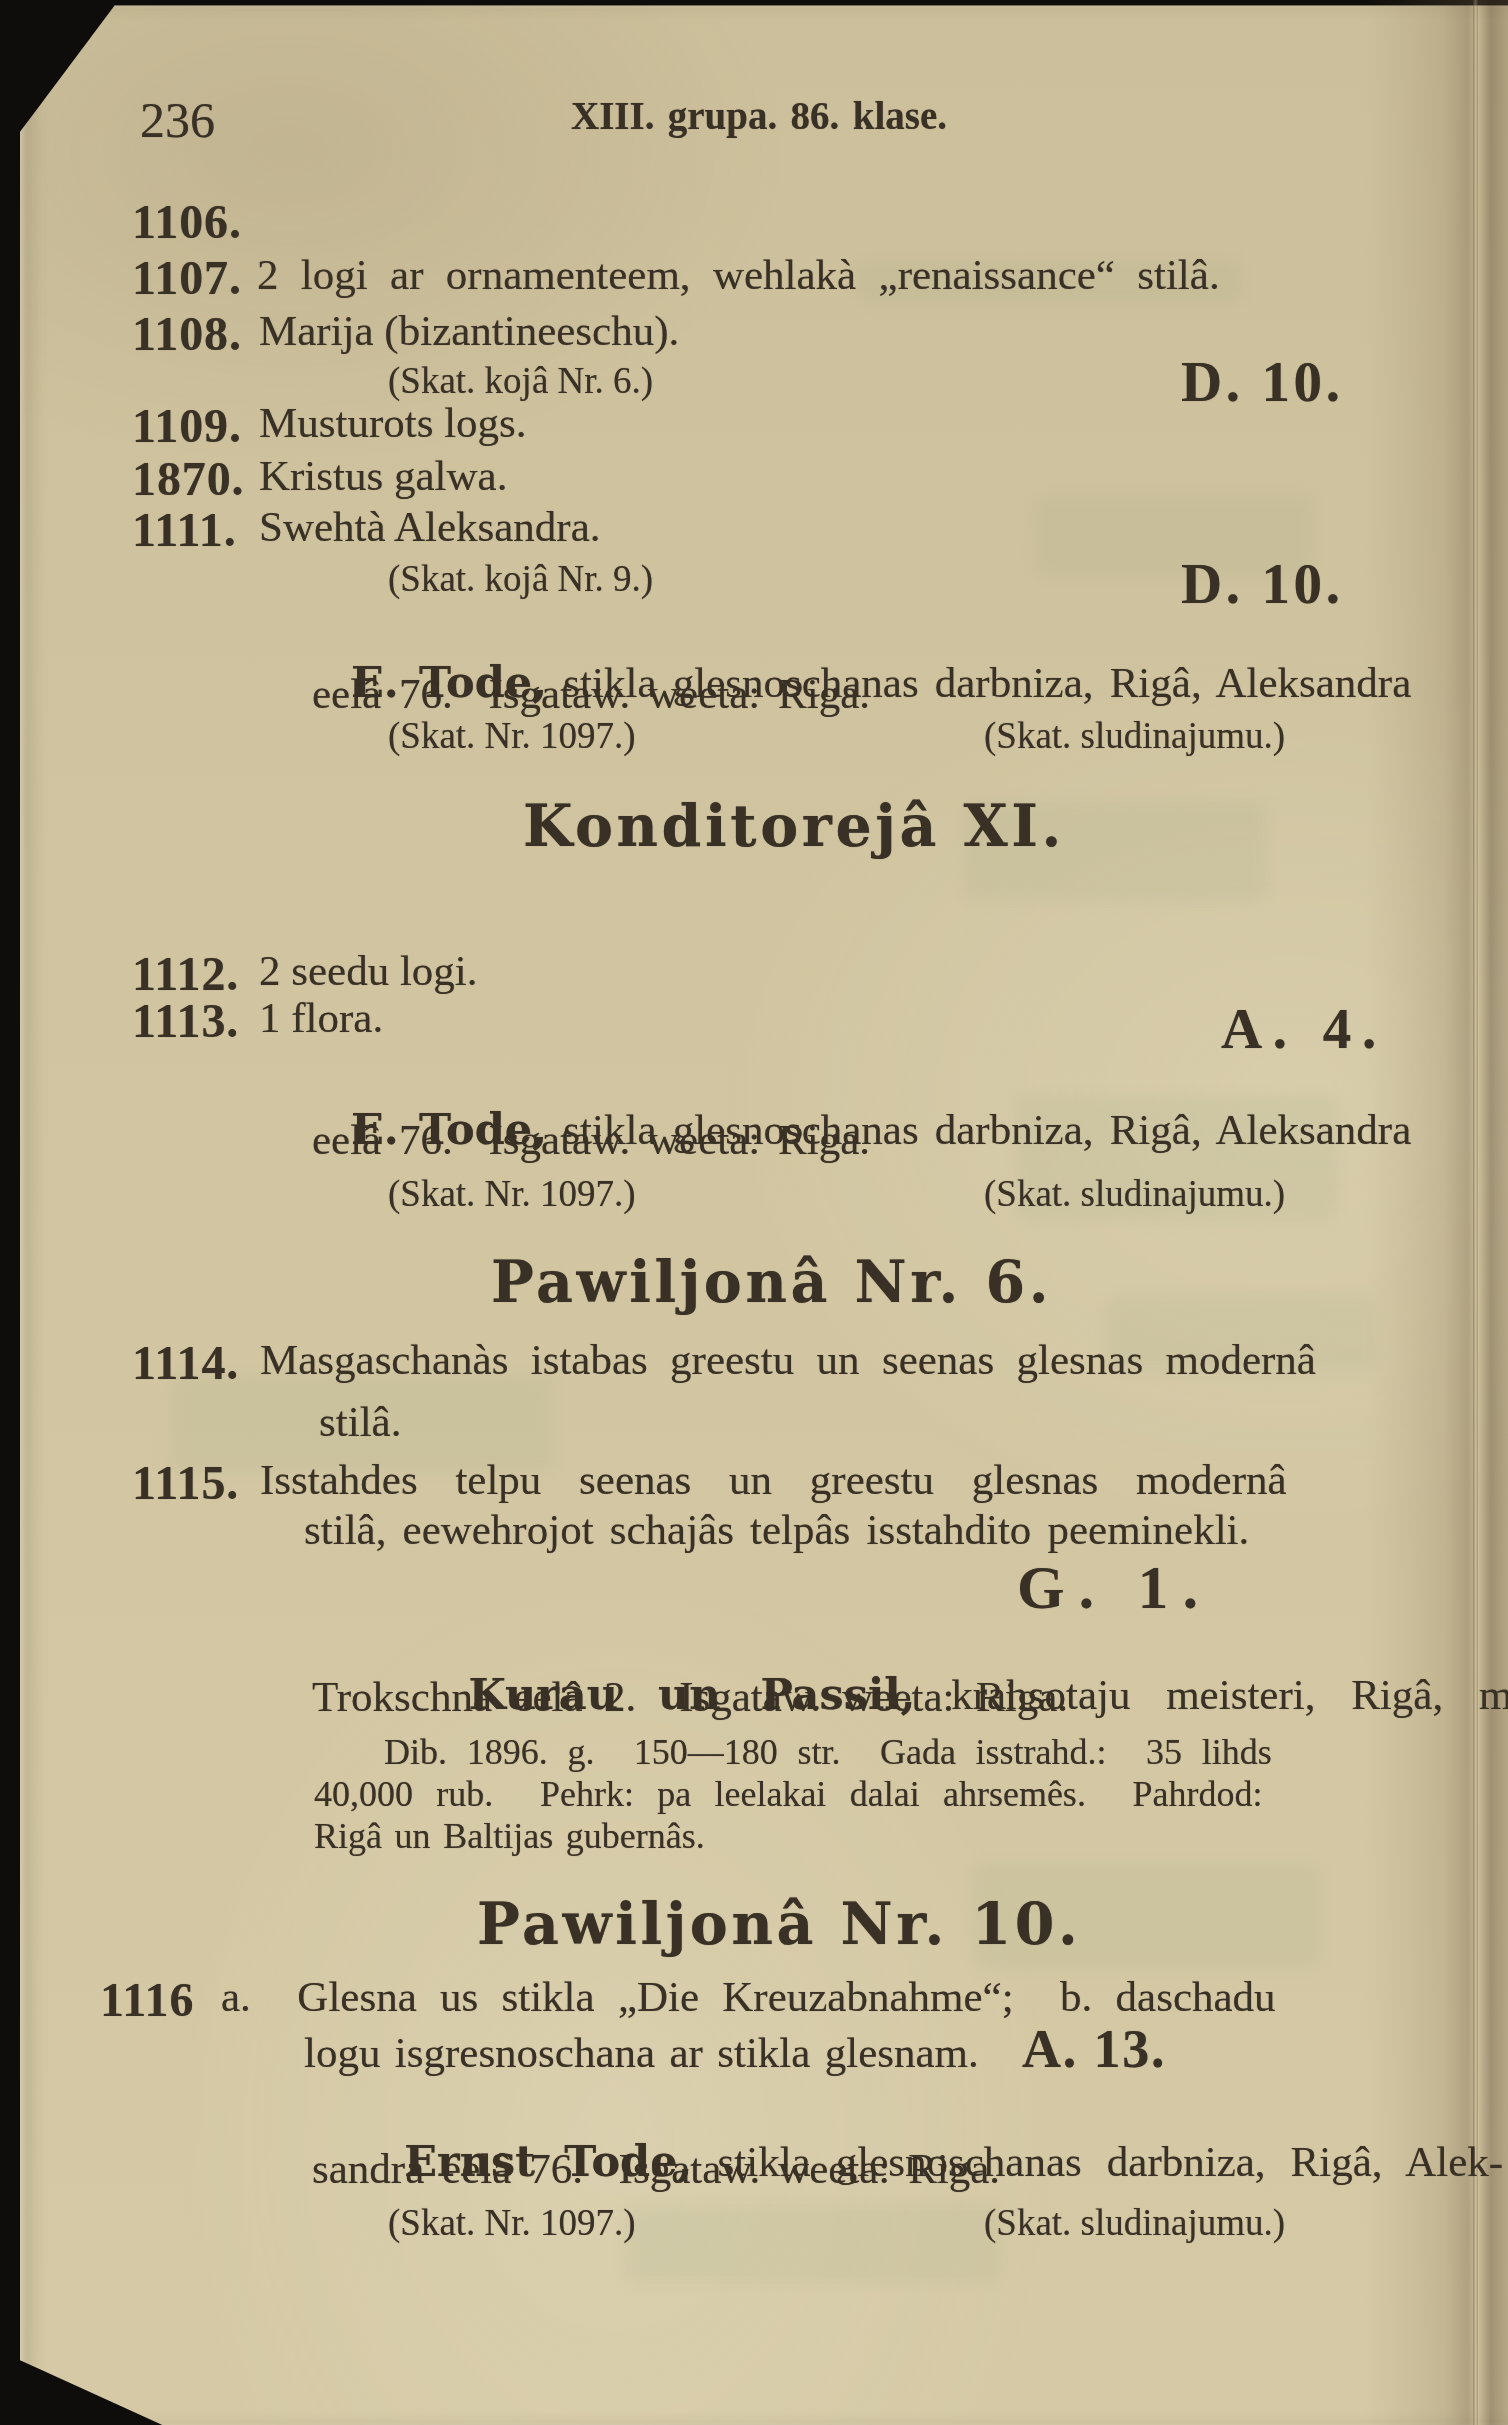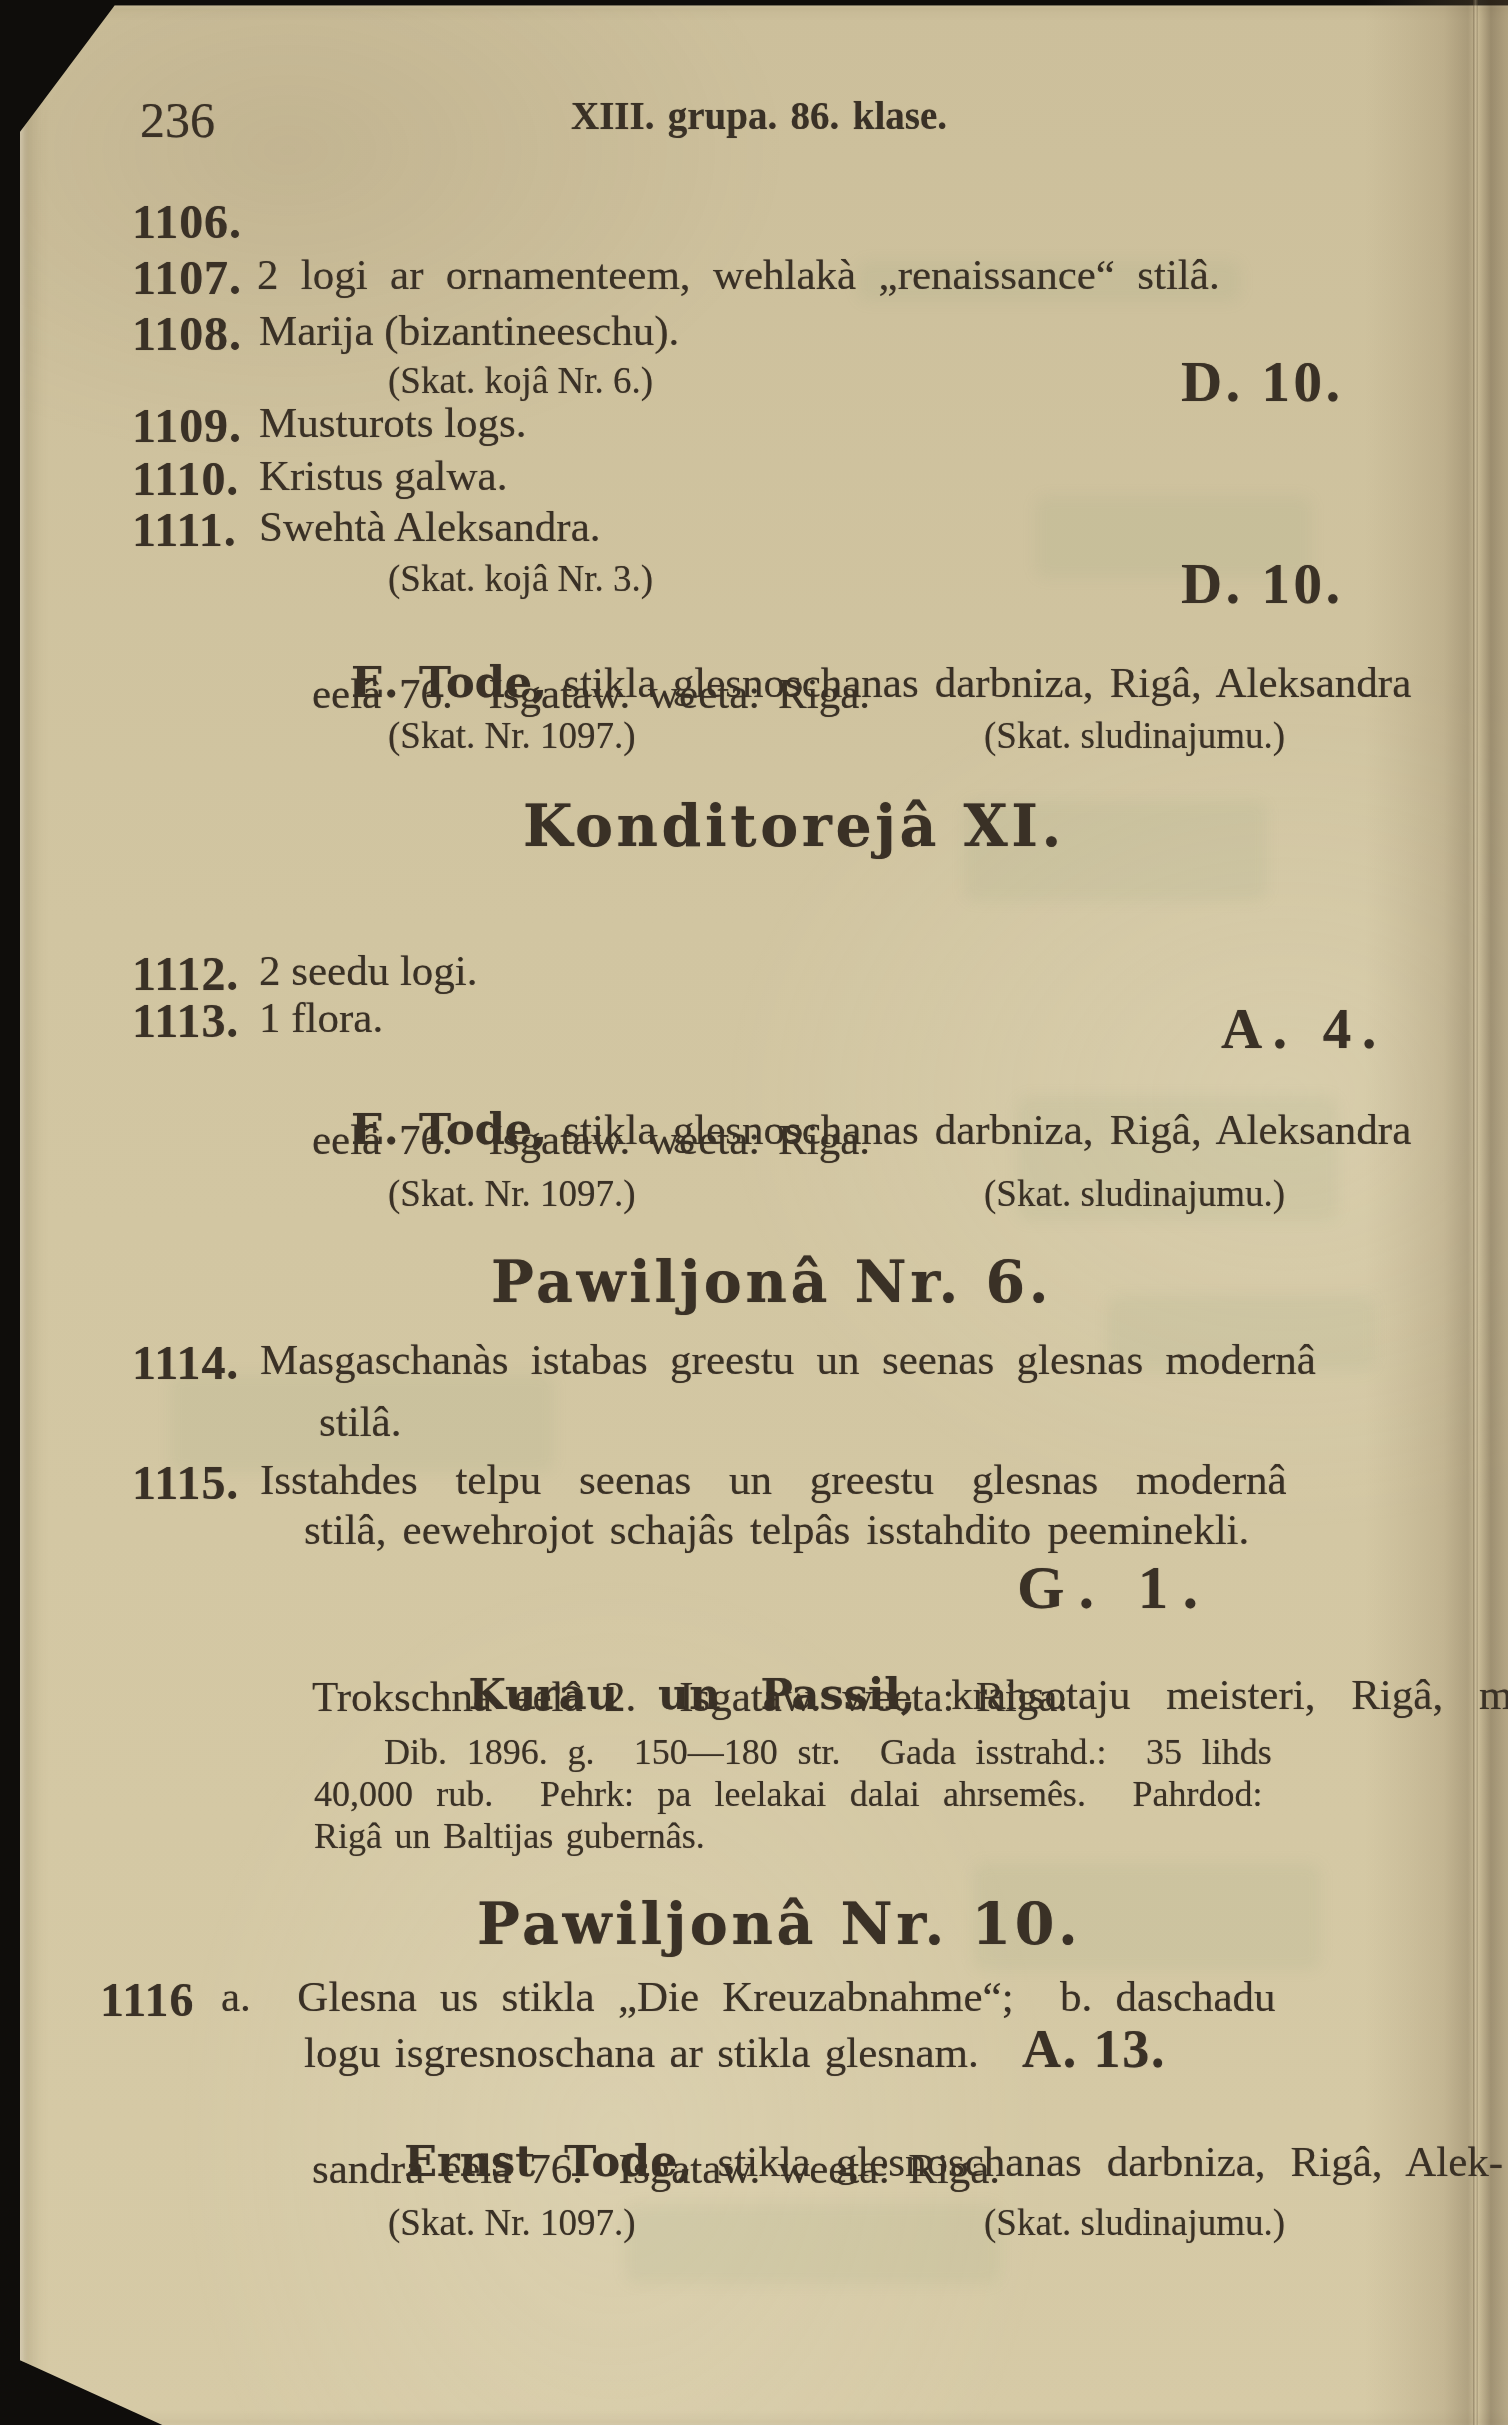--- a/index.html
+++ b/index.html
@@ -72,29 +72,29 @@
   <div class="l small ink" style="top:360px">
     <span style="left:388px">(Skat. kojâ Nr. 6.)</span>
   </div>
   <div class="l code ink" style="top:353px;left:1181px;width:auto;letter-spacing:3.6px">D. 10.</div>
 
   <div class="l body ink" style="top:399px">
     <span class="n" style="left:132px">1109.</span>
     <span style="left:259px">Musturots logs.</span>
   </div>
   <div class="l body ink" style="top:452px">
-    <span class="n" style="left:132px">1110.</span>
+    <span class="n" style="left:132px">1870.</span>
     <span style="left:259px">Kristus galwa.</span>
   </div>
   <div class="l body ink" style="top:503px">
     <span class="n" style="left:132px">1111.</span>
     <span style="left:259px">Swehtà Aleksandra.</span>
   </div>
   <div class="l small ink" style="top:558px">
-    <span style="left:388px">(Skat. kojâ Nr. 3.)</span>
+    <span style="left:388px">(Skat. kojâ Nr. 9.)</span>
   </div>
   <div class="l code ink" style="top:555px;left:1181px;width:auto;letter-spacing:3.6px">D. 10.</div>
 
   <div class="l body ink" style="top:610px">
     <span class="ws6" style="left:254px">
       <span class="b" style="position:static">E. Tode,</span><span style="position:static"> stikla glesnoschanas darbniza, Rigâ, Aleksandra</span>
     </span>
   </div>
   <div class="l body ink" style="top:670px">
     <span class="ws8" style="left:312px">eelâ 76.  Isgataw. weeta: Riga.</span>

